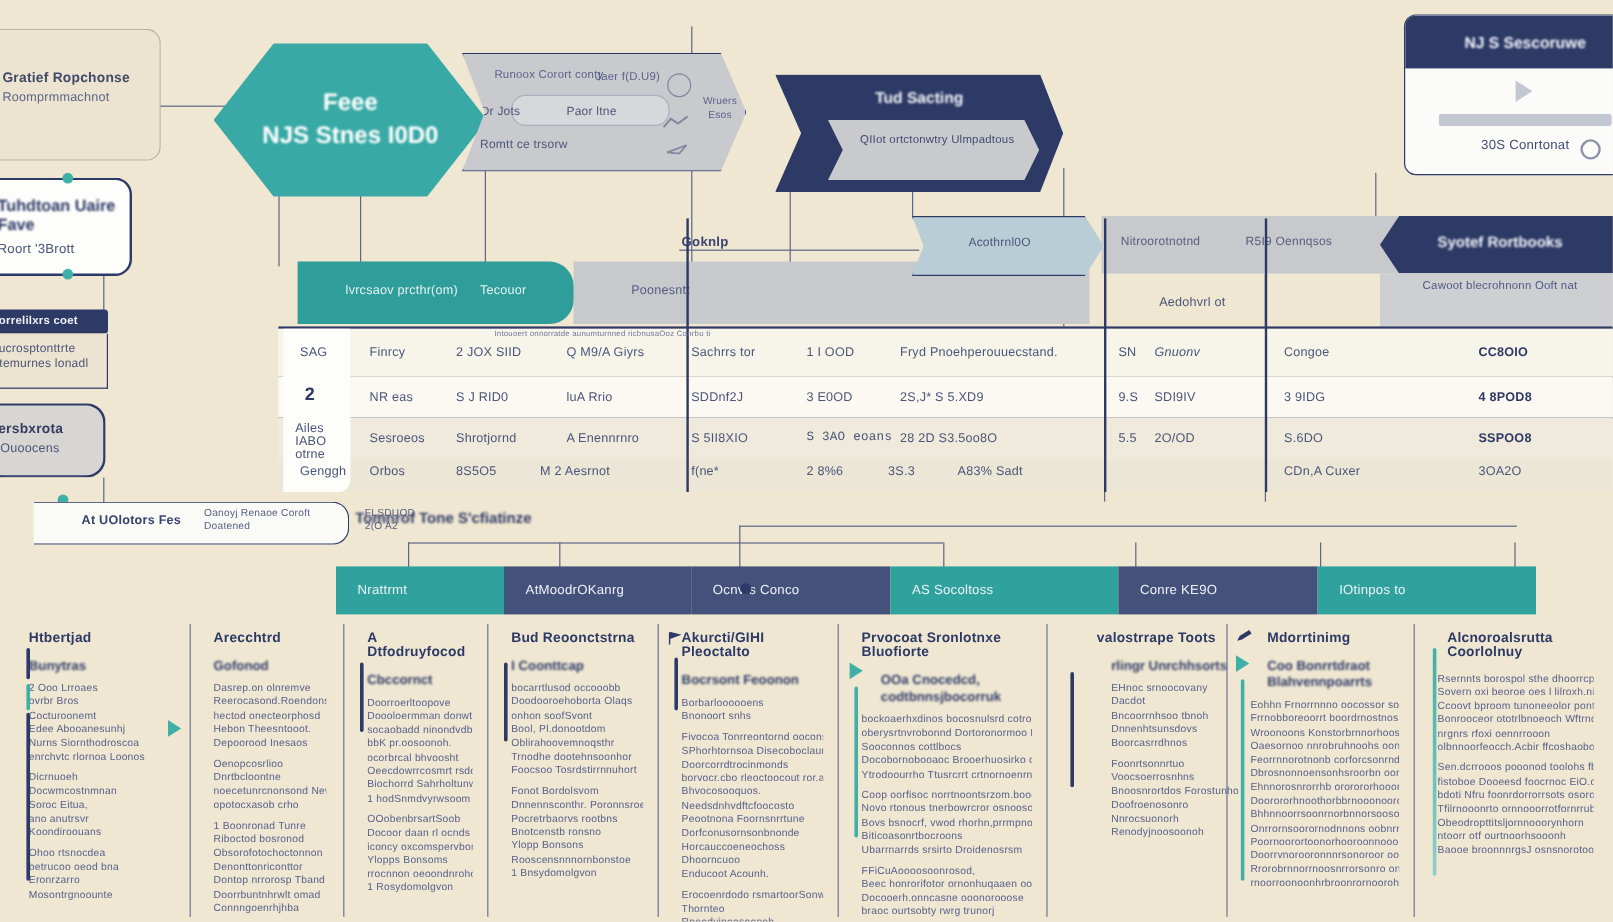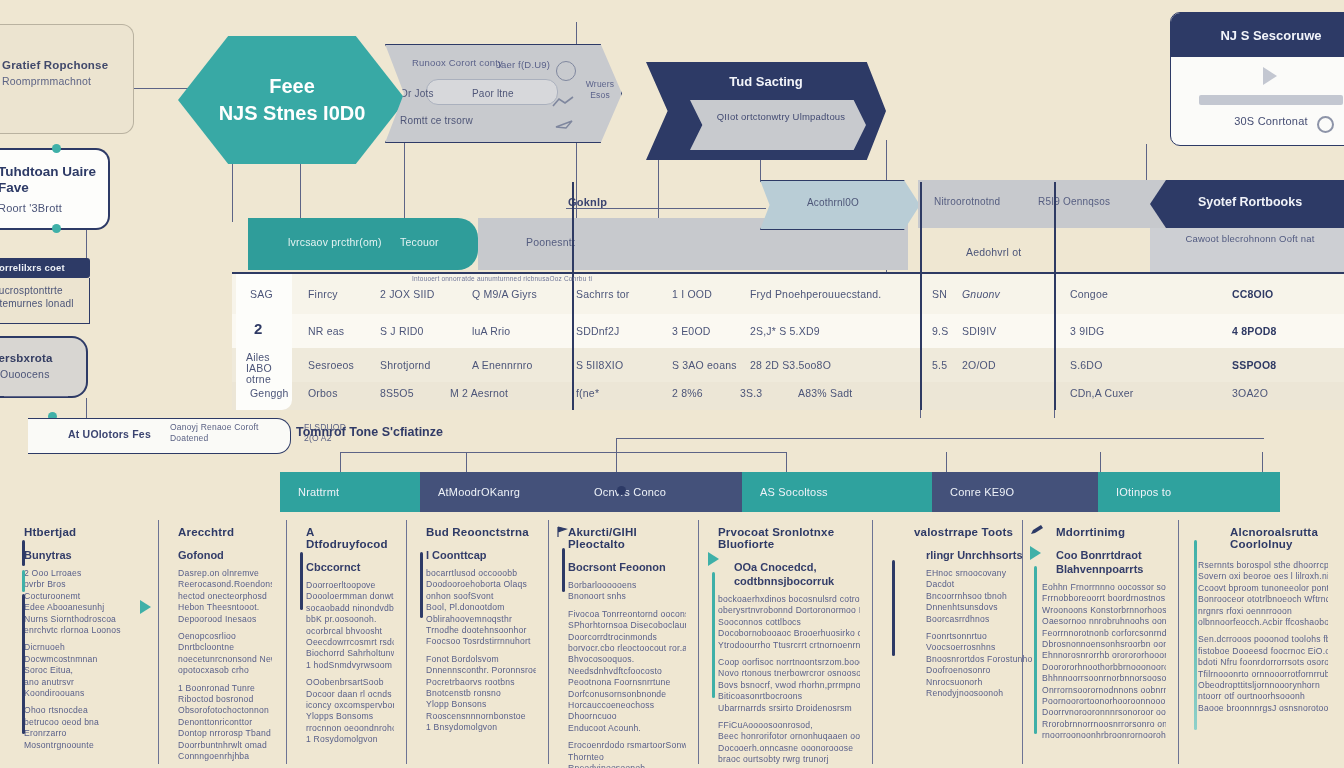--- a/index.html
+++ b/index.html
@@ -360,21 +360,21 @@
     <div class="cell t" style="left:700px;top:51px;">9.S</div>
     <div class="cell t" style="left:730px;top:51px;">SDI9IV</div>
     <div class="cell t" style="left:838px;top:51px;">3 9IDG</div>
     <div class="cell t cellb" style="left:1000px;top:51px;">4 8POD8</div>
 
     <div class="cell t" style="left:14px;top:78px;width:50px;white-space:normal;line-height:11px;">Ailes IABO otrne</div>
     <div class="cell t" style="left:76px;top:85px;">Sesroeos</div>
     <div class="cell t" style="left:148px;top:85px;">Shrotjornd</div>
     <div class="cell t" style="left:240px;top:85px;">A Enennrnro</div>
     <div class="cell t" style="left:344px;top:85px;">S 5II8XIO</div>
-    <div class="cell t" style="left:440px;top:85px;">S 3AO eoans</div>
+    <div class="cell t" style="left:440px;top:85px;font-family:Liberation Mono, monospace;">S 3AO eoans</div>
     <div class="cell t" style="left:518px;top:85px;">28 2D S3.5oo8O</div>
     <div class="cell t" style="left:700px;top:85px;">5.5</div>
     <div class="cell t" style="left:730px;top:85px;">2O/OD</div>
     <div class="cell t" style="left:838px;top:85px;">S.6DO</div>
     <div class="cell t cellb" style="left:1000px;top:85px;">SSPOO8</div>
 
     <div class="cell t" style="left:18px;top:113px;">Genggh</div>
     <div class="cell t" style="left:76px;top:113px;">Orbos</div>
     <div class="cell t" style="left:148px;top:113px;">8S5O5</div>
     <div class="cell t" style="left:218px;top:113px;">M 2  Aesrnot</div>
@@ -601,21 +601,21 @@
     <div class="ln t">Rrorobrnnorrnoosnrrorsonro onoonnsoorrno</div>
     <div class="ln t">rnoorroonoonhrbroonrornoorohbros</div>
   </div>
   <svg style="position:absolute;left:1030px;top:524px;width:14px;height:12px;" viewBox="0 0 14 12">
     <path d="M1 10 L3 6 L11 1 L13 4 L5 9 Z" fill="#2d3a66"></path>
   </svg>
   <div class="arrow" style="left:1030px;top:546px;"></div>
   <div class="accentbar" style="left:1034px;top:566px;height:168px;background:#3fb0a8;"></div>
 
   <div class="col" style="left:1184px;width:156px;">
-    <div class="title t" style="padding-left:8px;margin-left:24px;">Alcnoroalsrutta Coorlolnuy</div>
+    <div class="title t" style="padding-left:8px;">Alcnoroalsrutta Coorlolnuy</div>
     <div class="ln t">Rsernnts borospol sthe dhoorrcp</div>
     <div class="ln t">Sovern oxi beoroe oes l lilroxh.nilaon</div>
     <div class="ln t">Ccoovt bproom tunoneeolor ponton</div>
     <div class="ln t">Bonrooceor ototrlbnoeoch Wftrnq</div>
     <div class="ln t">nrgnrs rfoxi oennrrooon</div>
     <div class="ln t">olbnnoorfeocch.Acbir ffcoshaobocrrwn</div>
     <div class="gap"></div>
     <div class="ln t">Sen.dcrrooos pooonod toolohs fbsotl</div>
     <div class="ln t">fistoboe Dooeesd foocrnoc EiO.orots</div>
     <div class="ln t">bdoti Nfru foonrdorrorrsots osorosb</div>

